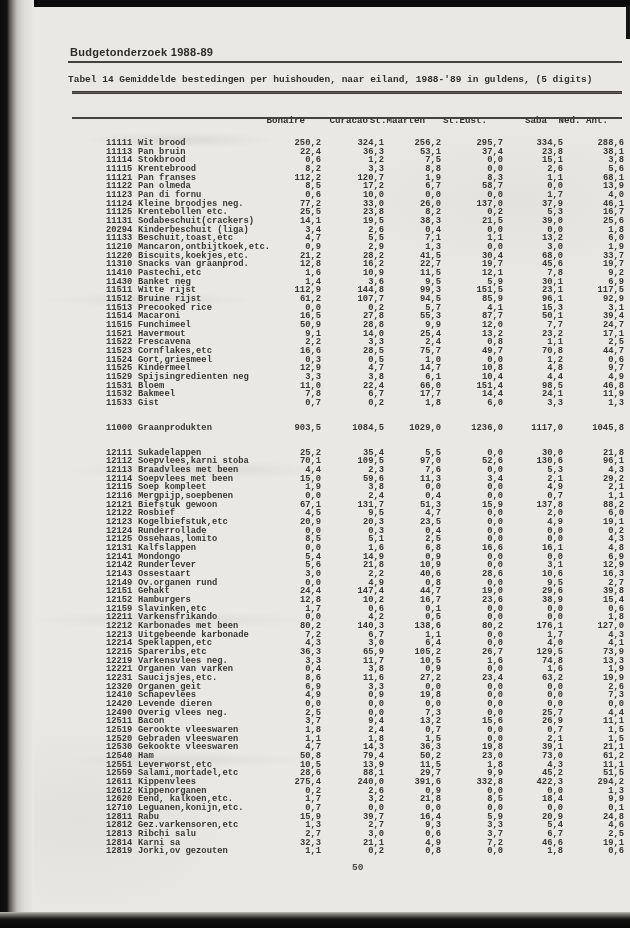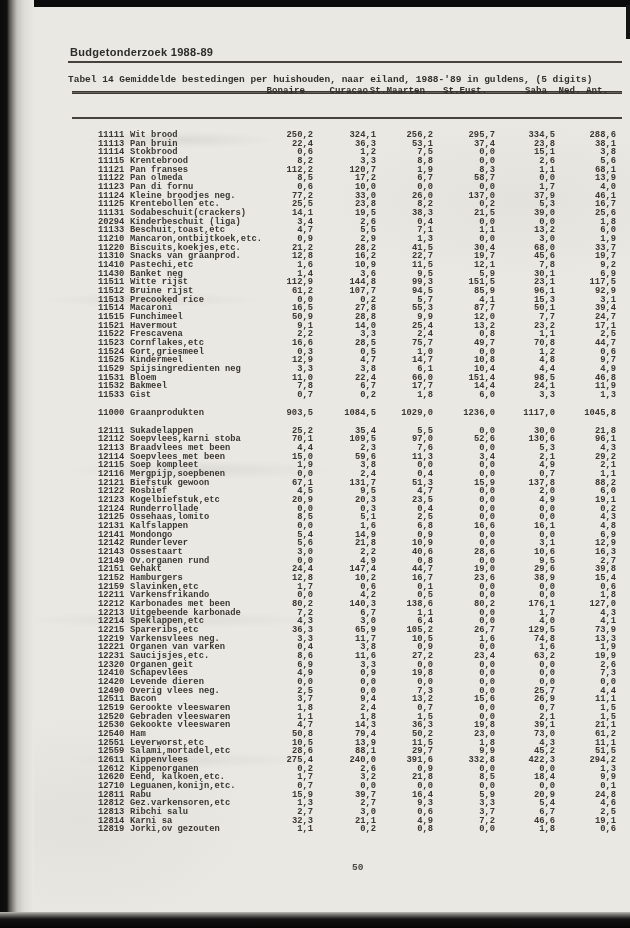--- a/index.html
+++ b/index.html
@@ -37,24 +37,24 @@
   .doc-title{position:absolute;left:68px;top:74px;font-size:9.5px;font-weight:700;
     color:#33312d;white-space:nowrap;letter-spacing:0;}
   
   .grid-row{display:flex;width:518px;}
   .cell{white-space:nowrap;}
   .c-code{width:32px;flex:none;}
   .c-label{width:146px;flex:none;}
   .c-num{flex:none;display:flex;justify-content:flex-end;}
   .c-n1{width:37px;} .c-n2{width:63px;} .c-n3{width:57px;}
   .c-n4{width:62px;} .c-n5{width:60px;} .c-n6{width:61px;}
-  .col-headers{position:absolute;left:90px;top:85px;font-size:9.2px;font-weight:700;color:#33312d;}
+  .col-headers{position:absolute;left:90px;top:115px;font-size:9.2px;font-weight:700;color:#33312d;}
   
   .table-body{position:absolute;left:90px;top:123px;font-size:8.8px;font-weight:700;color:#3a3733;}
-  .section{margin:8px;}
+  .section{margin:16px;}
   .section + .section{margin-top:9px;}
   .row{height:8.68px;line-height:8.8px;}
   
   .page-number{position:absolute;left:352px;top:862px;font-size:9.5px;font-weight:700;color:#4a4844;}
 </style>
 </head>
 <body>
 
 <div class="scan-noise"></div>
 <div class="edge-top"></div>

